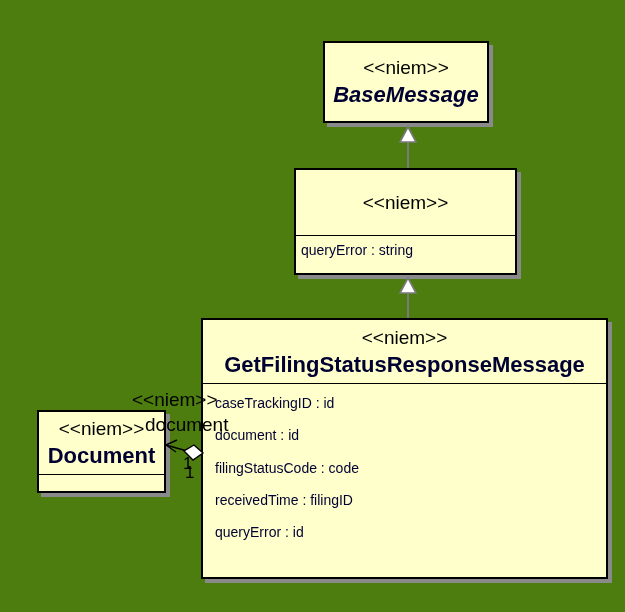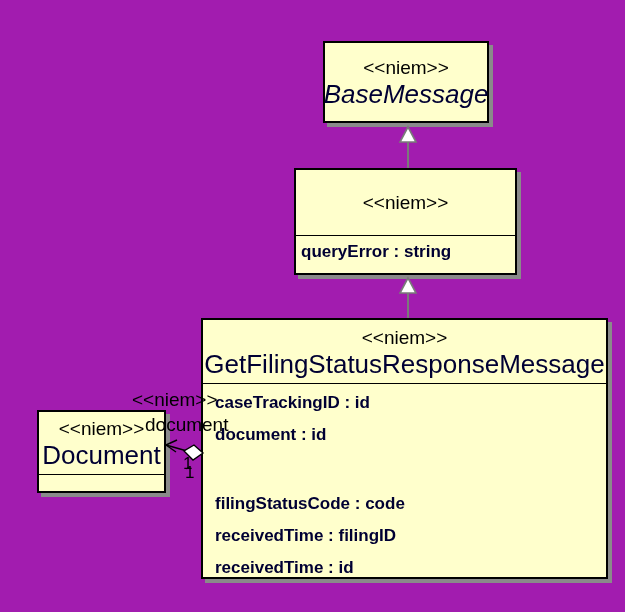--- a/index.html
+++ b/index.html
@@ -1,47 +1,47 @@
 <!DOCTYPE html>
 <html><head>
 <meta charset="utf-8">
 <style>
   html,body{margin:0;padding:0;background:#ffffff;}
   #canvas{
     position:relative;
     width:625px;height:612px;
-    background:#a21caf;
+    background:#4d7c0f;
     font-family:"Liberation Sans", sans-serif;
     overflow:hidden;
   }
   .uml-class{
     position:absolute;
     background:#ffffcc;
     border:2px solid #000000;
     box-shadow:4px 4px 0 #8a8a8a;
     box-sizing:border-box;
     z-index:1;
   }
   .name-comp{
     display:flex;flex-direction:column;
     align-items:center;justify-content:center;
     gap:3px;box-sizing:border-box;
   }
   .stereo{
     font-size:19px;line-height:22px;color:#000000;white-space:nowrap;
   }
   .cname{
-    font-size:26px;line-height:25px;font-weight:normal;color:#000033;white-space:nowrap;
+    font-size:22px;line-height:25px;font-weight:bold;color:#000033;white-space:nowrap;
   }
   .abstract .cname{font-style:italic;}
   .attr-comp{
     border-top:1px solid #000000;box-sizing:border-box;
   }
   .attr-row{
-    font-size:17px;color:#000033;padding-left:5px;white-space:nowrap;font-weight:bold;
+    font-size:14px;color:#000033;padding-left:5px;white-space:nowrap;
   }
   #connectors{
     position:absolute;left:0;top:0;z-index:2;pointer-events:none;
   }
   .edge-label{
     position:absolute;z-index:3;color:#000000;line-height:1.1;white-space:nowrap;
   }
 </style>
 </head>
 <body>
@@ -65,23 +65,23 @@
   </div>
 
   <div class="uml-class" style="left:201px;top:318px;width:407px;height:261px;">
     <div class="name-comp" style="height:63px;">
       <div class="stereo">&lt;&lt;niem&gt;&gt;</div>
       <div class="cname">GetFilingStatusResponseMessage</div>
     </div>
     <div class="attr-comp" style="height:194px;padding-top:3px;padding-left:7px;">
       <div class="attr-row" style="line-height:32.3px;">caseTrackingID : id</div>
       <div class="attr-row" style="line-height:32.3px;">document : id</div>
-      <div class="attr-row" style="line-height:32.3px;margin-top:36px;">filingStatusCode : code</div>
+      <div class="attr-row" style="line-height:32.3px;">filingStatusCode : code</div>
       <div class="attr-row" style="line-height:32.3px;">receivedTime : filingID</div>
-      <div class="attr-row" style="line-height:32.3px;">receivedTime : id</div>
+      <div class="attr-row" style="line-height:32.3px;">queryError : id</div>
     </div>
   </div>
 
   <div class="uml-class" style="left:37px;top:410px;width:129px;height:83px;">
     <div class="name-comp" style="height:62px;">
       <div class="stereo">&lt;&lt;niem&gt;&gt;</div>
       <div class="cname">Document</div>
     </div>
     <div class="attr-comp" style="height:17px;"></div>
   </div>

